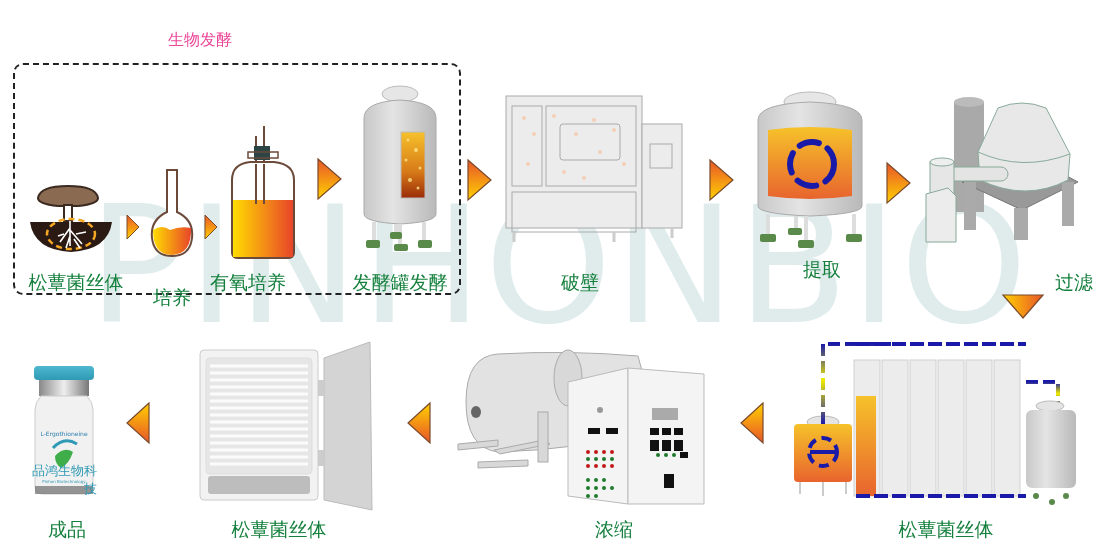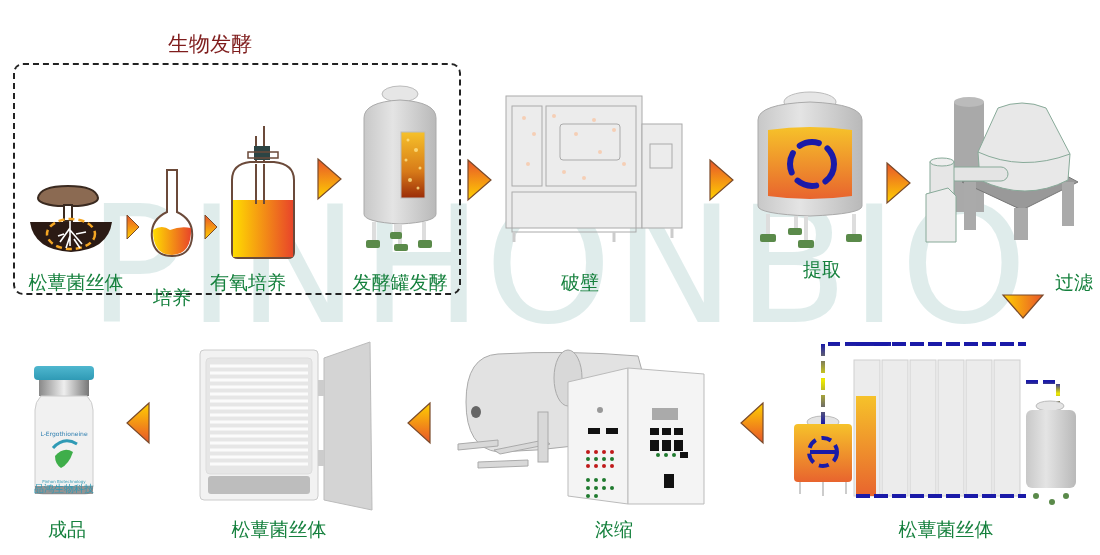--- a/index.html
+++ b/index.html
@@ -1,20 +1,20 @@
 <!DOCTYPE html>
 <html><head>
 <meta charset="utf-8">
 <style>
   html, body { margin:0; padding:0; background:#fff; }
   body { width:1100px; height:555px; position:relative; overflow:hidden;
          font-family:"DejaVu Sans","Liberation Sans",sans-serif; }
   .abs { position:absolute; }
   .label { position:absolute; color:#15803d; font-size:19px; white-space:nowrap; transform:translateX(-50%);margin-top:6px; }
-  .title { position:absolute; color:#7f1d1d; font-size:21px; left:168px; top:30px; }
+  .title { position:absolute; color:#ec4899; font-size:16px; left:168px; top:30px; }
   .watermark { position:absolute; left:88px; top:185px; font-size:162px; color:#0f766e; opacity:0.13;
                font-family:"DejaVu Sans","Liberation Sans",sans-serif; letter-spacing:2px; font-weight:normal;
                white-space:nowrap; line-height:1; }
   .group-box { position:absolute; left:13px; top:63px; width:444px; height:228px;
                border:2px dashed #222; border-radius:10px; }
   svg { position:absolute; overflow:visible; }
 </style>
 </head>
 <body>
 
@@ -366,16 +366,16 @@
 <div class="abs" style="left:31px;top:366px;width:66px;height:130px">
   <svg width="66" height="130" style="left:0;top:0">
     <rect x="3" y="0" width="60" height="14" rx="4" fill="url(#gCap)"></rect>
     <rect x="8" y="14" width="50" height="16" fill="url(#gCollar)"></rect>
     <path d="M10 30 L56 30 Q62 36 62 44 L62 120 Q62 128 54 128 L12 128 Q4 128 4 120 L4 44 Q4 36 10 30 Z" fill="#f1f1f1" stroke="#ccc"></path>
     <rect x="4" y="120" width="58" height="8" fill="#555" opacity="0.6"></rect>
     <path d="M24 90 Q33 80 42 86 Q38 98 30 102 Q24 98 24 90 Z" fill="#3fae4a"></path>
     <path d="M22 82 Q33 70 46 78" fill="none" stroke="#2f9ab5" stroke-width="3"></path>
   </svg>
   <div class="abs" style="left:0;top:64px;width:66px;text-align:center;font-size:6px;color:#2f7fb0">L-Ergothioneine</div>
-  <div class="abs" style="left:0;top:116px;width:66px;text-align:center;font-size:10px;color:#2f9ab5">品鸿生物科技</div>
+  <div class="abs" style="left:0;top:96px;width:66px;text-align:right;font-size:13px;color:#2f9ab5">品鸿生物科技</div>
   <div class="abs" style="left:0;top:113px;width:66px;text-align:center;font-size:4px;color:#2f9ab5">Pinhon Biotechnology</div>
 </div>
 <div class="label" style="left:67px;top:511px">成品</div>
 
 </body></html>

